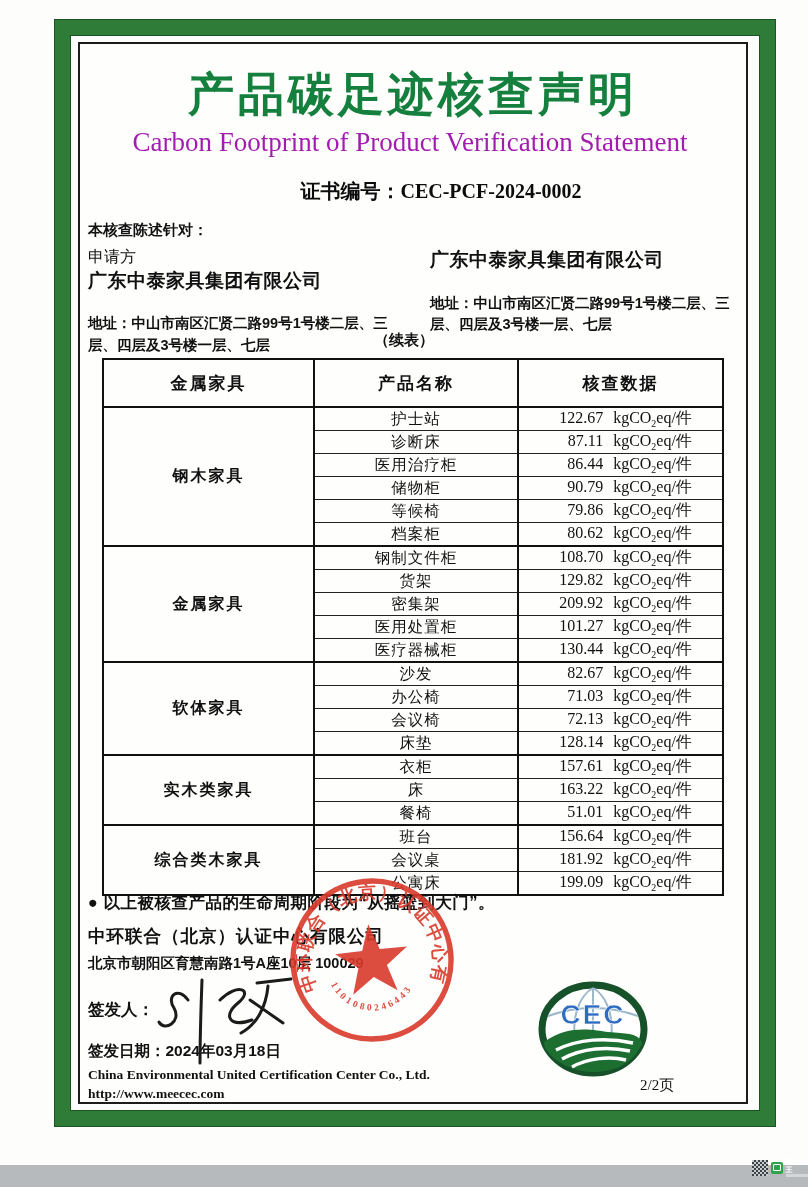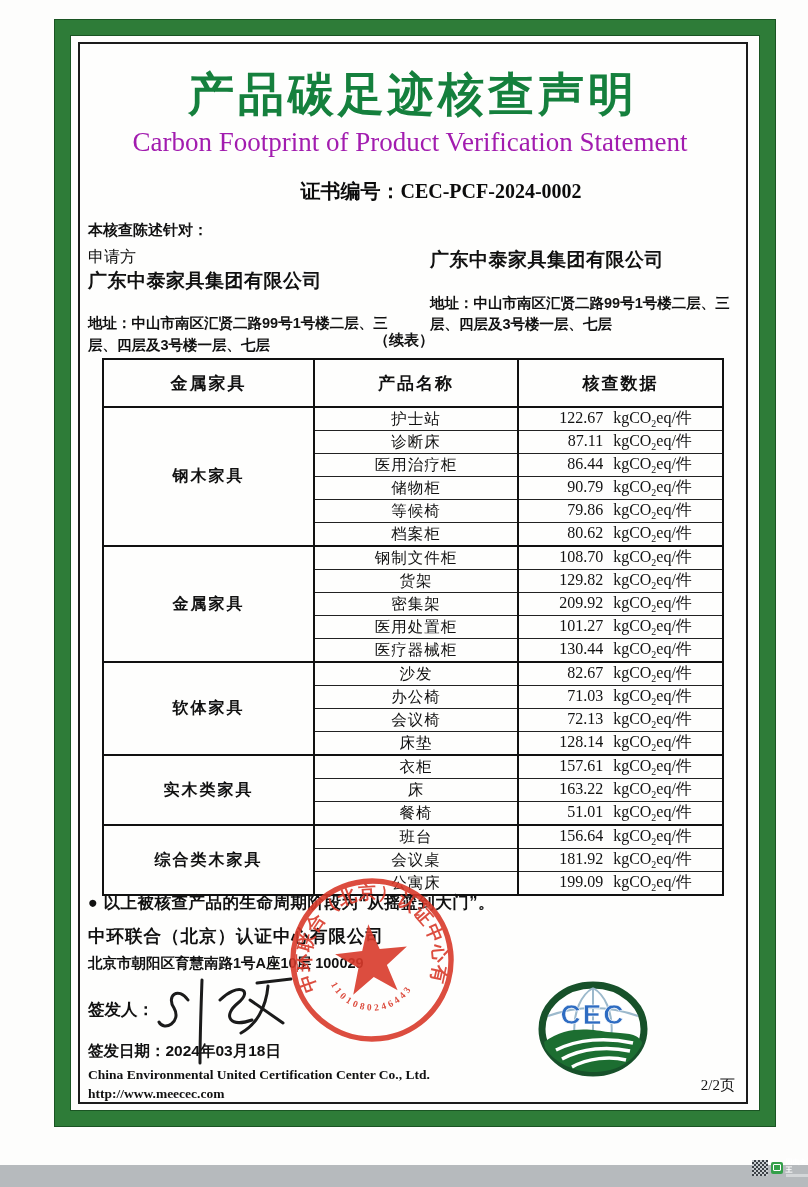--- a/index.html
+++ b/index.html
@@ -64,21 +64,21 @@
   .vtable td.pval .num{display:inline-block;width:54px;text-align:right;margin-right:10px;}
   .vtable td.pval .unit sub{font-size:.62em;}
   
   .note{left:88px;top:892px;font-size:16.5px;font-weight:bold;letter-spacing:.5px;}
   .issuer-cn{left:88px;top:924px;font-size:17.5px;font-weight:bold;letter-spacing:1px;}
   .issuer-addr{left:88px;top:954px;font-size:14.5px;font-weight:bold;}
   .signer{left:88px;top:999px;font-size:16.5px;font-weight:bold;}
   .issue-date{left:88px;top:1041px;font-size:15.5px;font-weight:bold;}
   .issuer-en{left:88px;top:1067px;font-family:"Liberation Serif",serif;font-size:13.5px;font-weight:bold;text-align:center;}
   .website{left:88px;top:1086px;font-family:"Liberation Serif",serif;font-size:13.5px;font-weight:bold;}
-  .page-no{left:640px;top:1076px;width:95px;text-align:right;font-family:"Liberation Serif",serif;font-size:15px;}
+  .page-no{left:640px;top:1076px;width:95px;text-align:left;font-family:"Liberation Serif",serif;font-size:15px;}
   
   .stamp{left:284px;top:872px;opacity:.9;}
   .cec-logo{left:536px;top:980px;}
   .signature{left:150px;top:970px;}
   
   .bottom-strip{left:0;top:1165px;width:808px;height:22px;background:#b6babd;}
   .watermark{left:752px;top:1158px;display:flex;align-items:center;gap:3px;}
   .wm-qr{width:16px;height:16px;background:
      repeating-conic-gradient(#3c4146 0 25%,#c9cdd0 0 50%) 0 0/4px 4px;}
   .wm-icon{width:12px;height:12px;border-radius:2px;background:#34a04a;

